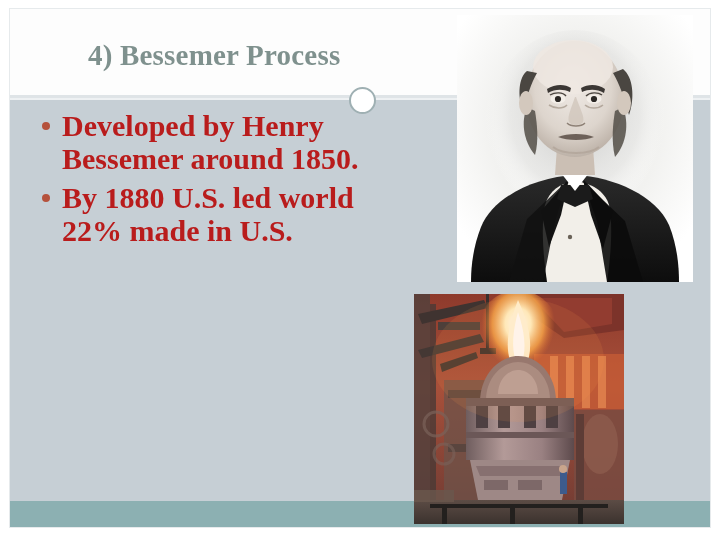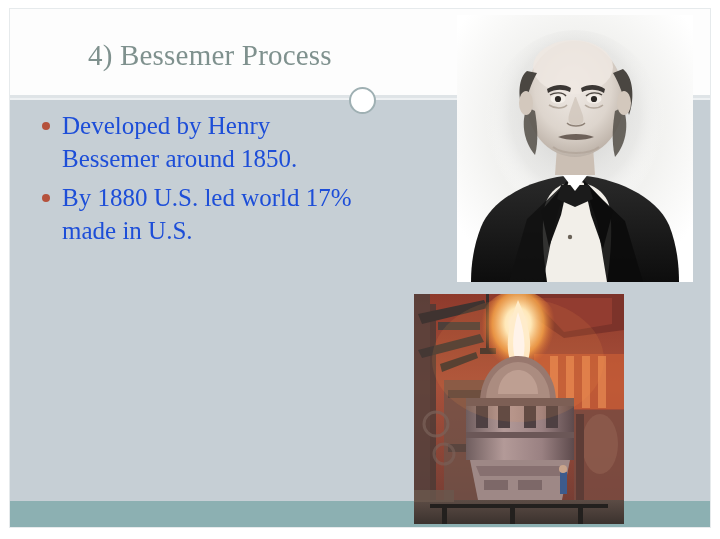--- a/index.html
+++ b/index.html
@@ -23,20 +23,21 @@
   
   .slide {
     position: absolute;
     left: 10px;
     top: 9px;
     width: 700px;
     height: 518px;
     background: #c6cfd5;
     box-shadow: 0 0 0 1px #e6eaec;
     overflow: hidden;
+    font-weight: bold;
   }
 
   
   .header-band {
     position: absolute;
     left: 0; top: 0;
     width: 700px;
     height: 86px;
     background: #fdfdfd;
   }
@@ -94,23 +95,23 @@
   .bullet-list {
     position: absolute;
     left: 22px;
     top: 100px;
     width: 330px;
   }
   .bullet-item {
     position: relative;
     padding-left: 30px;
     margin-bottom: 6px;
-    font-size: 25px;
+    font-size: 30px;
     line-height: 33px;
-    color: #1d4ed8;
+    color: #b91c1c;
   }
   .bullet-dot {
     position: absolute;
     left: 10px;
     top: 13px;
     width: 8px;
     height: 8px;
     border-radius: 50%;
     background: #b5523c;
   }
@@ -170,21 +171,21 @@
     <div class="bullet-list">
 
       <div class="bullet-item">
         <span class="bullet-dot"></span>
         <span>Developed by Henry Bessemer around 1850.</span>
       </div>
 
 
       <div class="bullet-item">
         <span class="bullet-dot"></span>
-        <span>By 1880 U.S. led world 17% made in U.S.</span>
+        <span>By 1880 U.S. led world 22% made in U.S.</span>
       </div>
 
     </div>
 
     <div class="footer-band"></div>
 
     <div class="photo" id="portrait">
       <svg viewBox="0 0 236 267" preserveAspectRatio="none">
         <defs>
           <radialGradient id="vig" cx="50%" cy="42%" r="62%">

